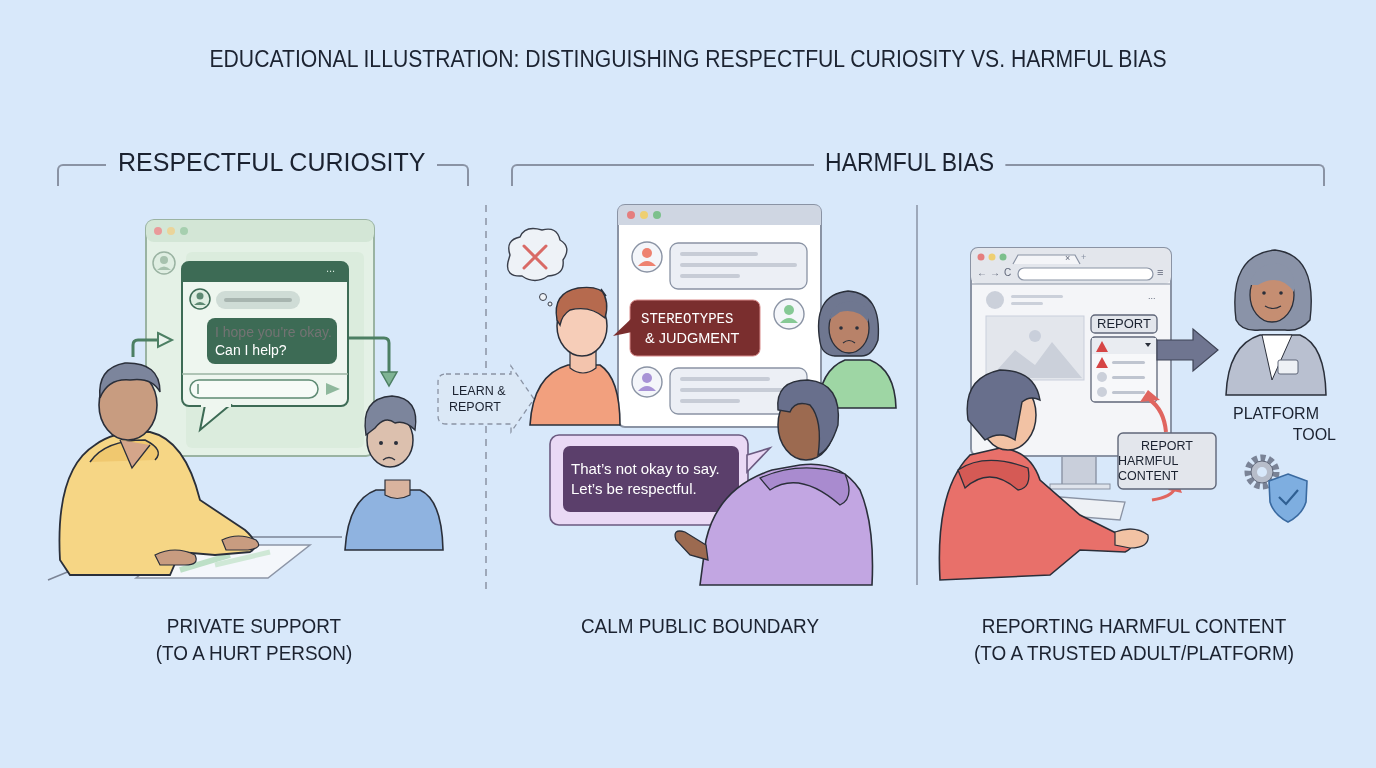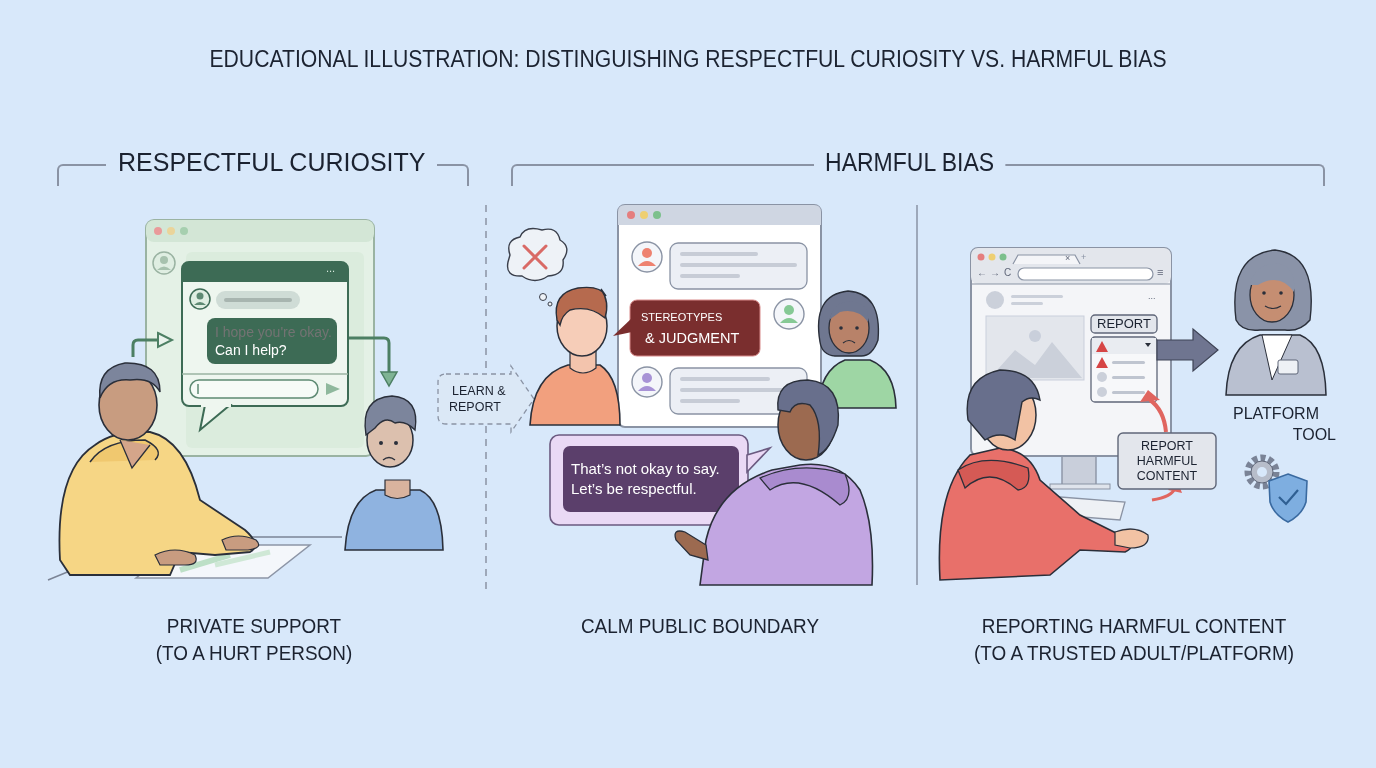--- a/index.html
+++ b/index.html
@@ -169,21 +169,21 @@
   </g>
 
   <g>
     <path d="M700 585 L706 540 Q718 488 772 470 L800 465 Q840 460 860 490 Q875 525 872 585 Z" fill="#c2a6e2" stroke="#2a2f3a" stroke-width="1.6"></path>
     <path d="M760 478 Q800 460 845 474 Q855 498 840 505 Q800 470 770 490 Z" fill="#a98bcf" stroke="#2a2f3a" stroke-width="1.3"></path>
     <path d="M706 545 L685 532 Q672 528 676 540 L690 555 L708 560 Z" fill="#9c6a50" stroke="#2a2f3a" stroke-width="1.3"></path>
     <ellipse cx="806" cy="425" rx="28" ry="35" fill="#9c6a50" stroke="#2a2f3a" stroke-width="1.5"></ellipse>
     <path d="M778 410 Q775 380 808 380 Q842 383 838 425 Q830 450 818 455 Q823 420 810 405 Q795 400 790 412 Z" fill="#686f8c" stroke="#2a2f3a" stroke-width="1.4"></path>
   </g>
 </svg>
-<div class="abs" style="left:641px;top:311px;font-size:11px;color:#fff;">STEREOTYPES</div>
+<div class="abs" style="left:641px;top:311px;font-size:14px;color:#fff;font-family:Liberation Mono, monospace;">STEREOTYPES</div>
 <div class="abs" style="left:645px;top:330px;font-size:14.5px;color:#fff;">&amp; JUDGMENT</div>
 <div class="abs" style="left:571px;top:460px;font-size:15px;color:#fff;">That’s not okay to say.</div>
 <div class="abs" style="left:571px;top:480px;font-size:15px;color:#fff;">Let’s be respectful.</div>
 
 <svg class="abs" style="left:0;top:0;" width="1376" height="600">
 
   <g>
     <rect x="1062" y="455" width="34" height="30" fill="#c9cfdb" stroke="#8a93a4" stroke-width="1.4"></rect>
     <rect x="1050" y="484" width="60" height="5" fill="#dfe4ec" stroke="#8a93a4" stroke-width="1"></rect>
     <rect x="971" y="248" width="200" height="208" rx="7" fill="#f4f5f8" stroke="#8a93a4" stroke-width="2"></rect>
@@ -258,22 +258,22 @@
 </svg>
 <div class="abs" style="left:1065px;top:253px;font-size:9px;color:#5f6678;">×</div>
 <div class="abs" style="left:1081px;top:252px;font-size:9px;color:#8a93a4;">+</div>
 <div class="abs" style="left:977px;top:267px;font-size:10px;color:#5f6678;">←</div>
 <div class="abs" style="left:990px;top:267px;font-size:10px;color:#5f6678;">→</div>
 <div class="abs" style="left:1004px;top:267px;font-size:10px;color:#5f6678;">C</div>
 <div class="abs" style="left:1157px;top:266px;font-size:11px;color:#5f6678;">≡</div>
 <div class="abs" style="left:1148px;top:291px;font-size:9px;color:#5f6678;">...</div>
 <div class="abs" style="left:1091px;top:316px;width:66px;text-align:center;font-size:13px;color:#1b2230;">REPORT</div>
 <div class="abs" style="left:1118px;top:439px;width:98px;text-align:center;font-size:12.5px;">REPORT</div>
-<div class="abs" style="left:1118px;top:454px;width:98px;text-align:center;font-size:12.5px;">HARMFUL</div>
-<div class="abs" style="left:1118px;top:469px;width:98px;text-align:center;font-size:12.5px;">CONTENT</div>
+<div class="abs" style="left:1118px;top:454px;width:98px;text-align:left;font-size:12.5px;">HARMFUL</div>
+<div class="abs" style="left:1118px;top:469px;width:98px;font-size:12.5px;">CONTENT</div>
 <div class="abs" style="left:1216px;top:405px;width:120px;text-align:center;font-size:16px;">PLATFORM</div>
 <div class="abs" style="left:1216px;top:426px;width:120px;text-align:right;font-size:16px;">TOOL</div>
 
 <div class="abs caption" style="left:104px;top:612px;width:300px;">PRIVATE SUPPORT</div>
 <div class="abs caption" style="left:104px;top:639px;width:300px;">(TO A HURT PERSON)</div>
 <div class="abs caption" style="left:550px;top:612px;width:300px;">CALM PUBLIC BOUNDARY</div>
 <div class="abs caption" style="left:934px;top:612px;width:400px;">REPORTING HARMFUL CONTENT</div>
 <div class="abs caption" style="left:934px;top:639px;width:400px;">(TO A TRUSTED ADULT/PLATFORM)</div>
 
 </body></html>

